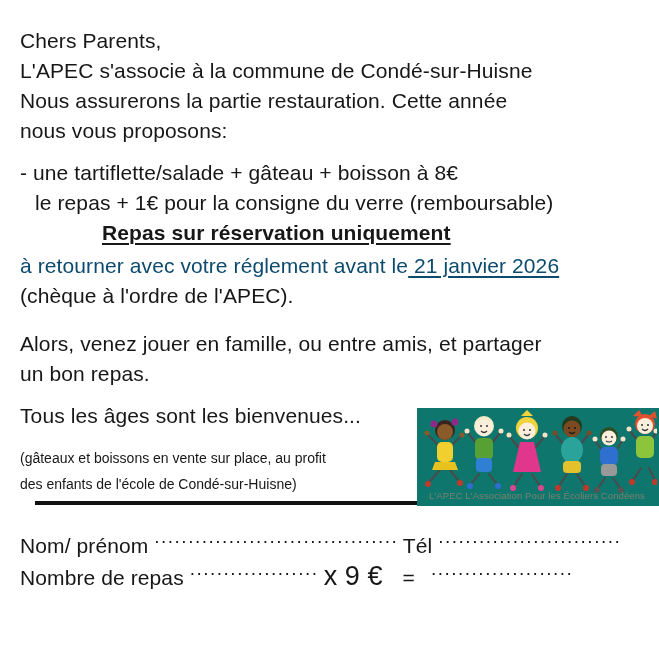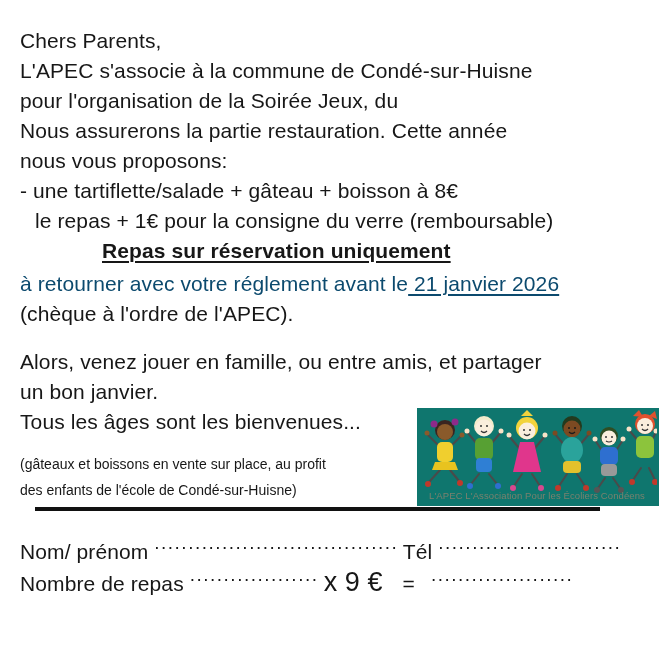--- a/index.html
+++ b/index.html
@@ -19,21 +19,21 @@
     letter-spacing: 0.1px;
     white-space: nowrap;
   }
   .line { height: 30px; }
   .underline { text-decoration: underline; text-decoration-thickness: 2px; text-underline-offset: 3px; }
   .bold { font-weight: 700; }
   .red { color: #0c4a6e; }
   .indent-sm { padding-left: 15px; }
   .indent-lg { padding-left: 82px; }
   .gap-top-lg { margin-top: 18px; }
-  .gap-top-sm { margin-top: 0; }
+  .gap-top-sm { margin-top: 12px; }
   .gap-top-xs { margin-top: 3px; }
   .small-note { font-size: 14px; line-height: 26px; letter-spacing: 0; }
   .small-note.first { margin-top: 14px; }
   .divider {
     margin: 4px 0 0 15px;
     width: 565px; height: 4px;
     background: #111111;
     border: none;
   }
   .form-line {
@@ -66,31 +66,30 @@
     box-sizing: border-box;
   }
 </style>
 </head>
 <body>
 
 <div class="doc">
 
   <div class="line">Chers Parents,</div>
   <div class="line">L'APEC s'associe à la commune de Condé-sur-Huisne</div>
-  <div class="line">pour l'organisation de la Soirée Jeux, du</div>
   <div class="line">Nous assurerons la partie restauration. Cette année</div>
   <div class="line">nous vous proposons:</div>
   <div class="line gap-top-sm">- une tartiflette/salade + gâteau + boisson  à 8€</div>
   <div class="line indent-sm">le repas + 1€ pour la consigne du verre (remboursable)</div>
   <div class="line indent-lg"><span class="bold underline">Repas sur réservation uniquement</span></div>
   <div class="line red gap-top-xs"><span>à retourner avec votre réglement avant le</span><span class="underline"> 21 janvier 2026</span></div>
   <div class="line">(chèque à l'ordre de l'APEC).</div>
 
   <div class="line gap-top-lg">Alors, venez jouer en famille, ou entre amis, et partager</div>
-  <div class="line">un bon janvier.</div>
+  <div class="line">un bon repas.</div>
   <div class="line gap-top-sm">Tous les âges sont les bienvenues...</div>
 
   <div class="small-note first">(gâteaux et boissons en vente sur place, au profit</div>
   <div class="small-note">des enfants de l'école de Condé-sur-Huisne)</div>
 
   <div class="divider"></div>
 
   <div class="form-line">
     <span>Nom/ prénom</span>
     <span class="dots name">...................................................</span>

